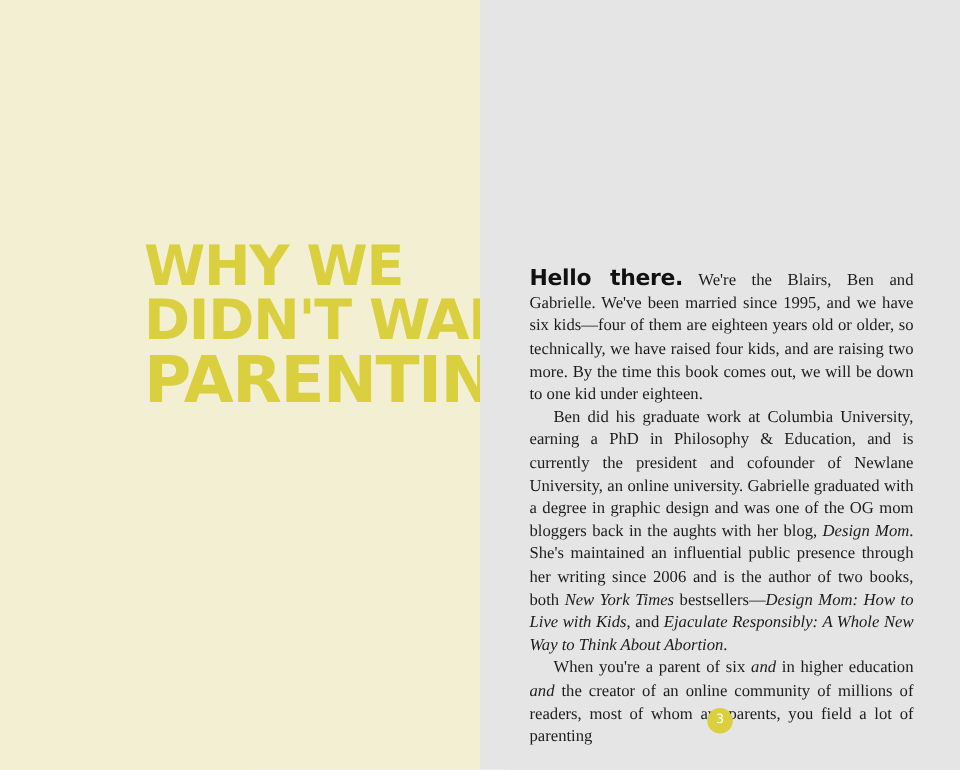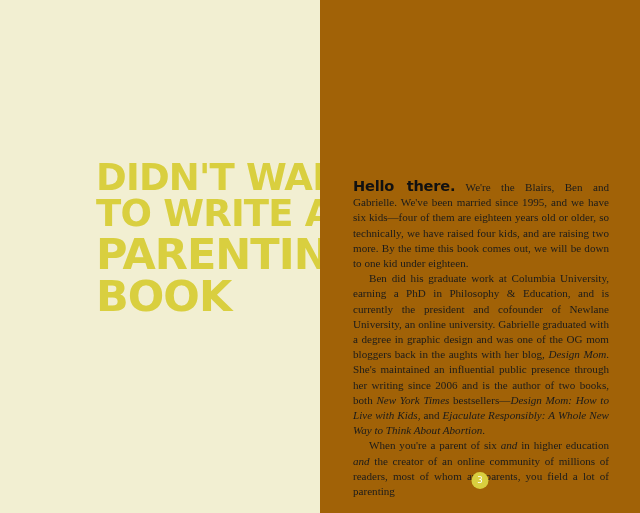--- a/index.html
+++ b/index.html
@@ -23,21 +23,21 @@
     position: relative;
     width: 320px;
     height: 513px;
     background: #f2efd2;
     box-sizing: border-box;
   }
   .page-right {
     position: relative;
     width: 320px;
     height: 513px;
-    background: #a16207;
+    background: #e5e5e5;
     box-sizing: border-box;
   }
   .chapter-title {
     position: absolute;
     left: 96px;
     top: 160px;
     width: 230px;
     color: #d9cf3f;
     font-family: "DejaVu Sans", sans-serif;
     font-weight: bold;
@@ -103,24 +103,23 @@
     line-height: 1;
   }
 </style>
 </head>
 <body>
 
 <div class="spread">
 
   <div class="page-left">
     <div class="chapter-title">
+      <span class="line">WHY WE</span>
       <span class="line">DIDN'T WANT</span>
-      <span class="line">TO WRITE A</span>
       <span class="line big">PARENTING</span>
-      <span class="line big">BOOK</span>
     </div>
   </div>
 
   <div class="page-right">
     <div class="text-column">
 
       <p class="body-par">
         <span class="lead-in">Hello there.</span><span> We're the Blairs, Ben and Gabrielle. We've been married since 1995, and we have six kids—four of them are eighteen years old or older, so technically, we have raised four kids, and are raising two more. By the time this book comes out, we will be down to one kid under eighteen.</span>
       </p>
 

